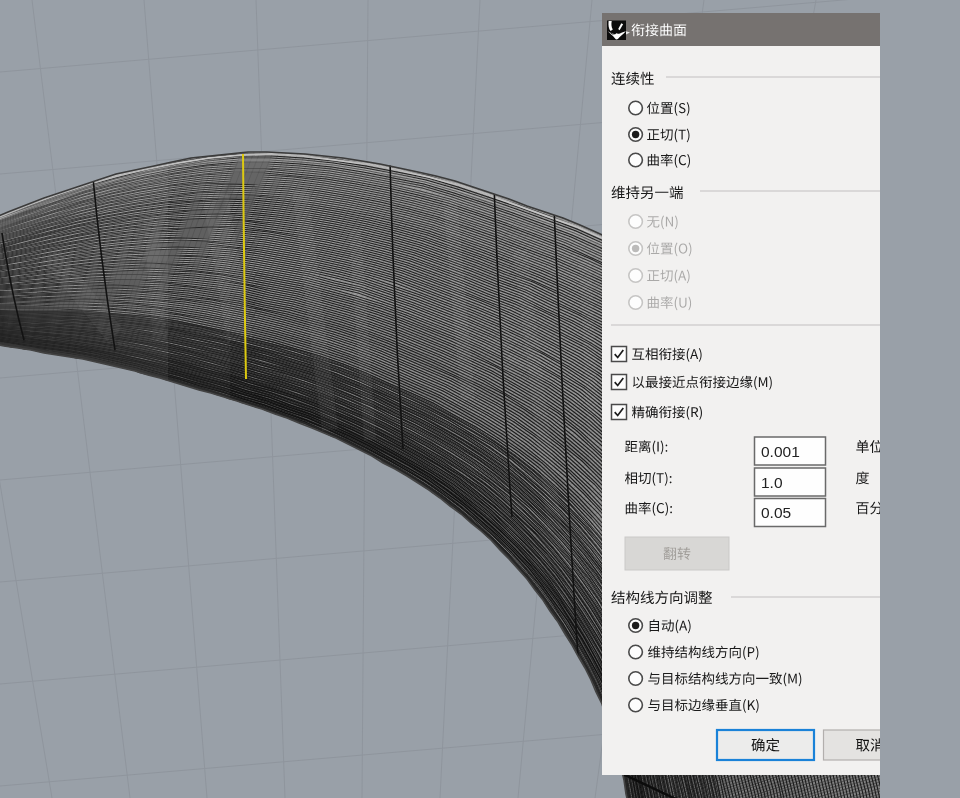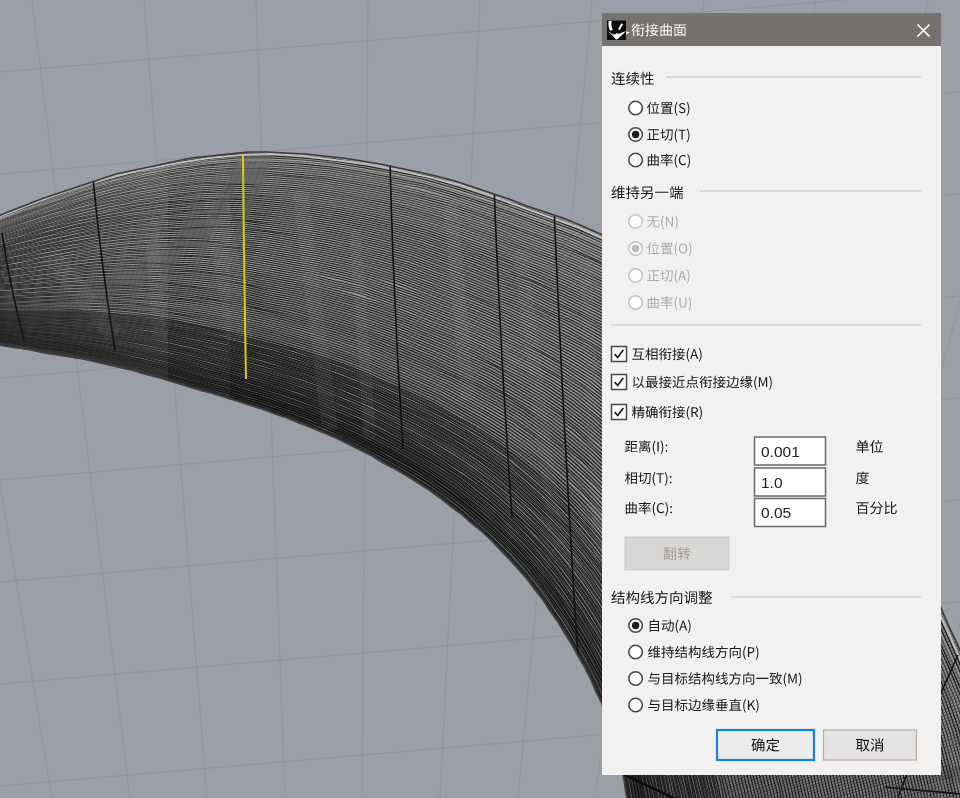--- a/index.html
+++ b/index.html
@@ -1,14 +1,14 @@
 <!DOCTYPE html>
 <html><head><meta charset="utf-8"><style>
 html,body{margin:0;padding:0;background:#99a0a8;}
-#stage{position:relative;width:960px;height:798px;overflow:hidden;font-family:"Liberation Sans", sans-serif;}
+#stage{position:relative;width:880px;height:798px;overflow:hidden;font-family:"Liberation Sans", sans-serif;}
 </style></head><body>
 <div id="stage">
 <svg width="960" height="798" viewBox="0 0 960 798" style="position:absolute;left:0;top:0">
       <rect width="960" height="798" fill="#99a0a8"></rect>
       <g stroke="#8f959d" stroke-width="1">
         <line x1="-640" y1="0" x2="-336" y2="798"></line>
         <line x1="-528" y1="0" x2="-259" y2="798"></line>
         <line x1="-416" y1="0" x2="-181" y2="798"></line>
         <line x1="-304" y1="0" x2="-103" y2="798"></line>
         <line x1="-192" y1="0" x2="-26" y2="798"></line>

